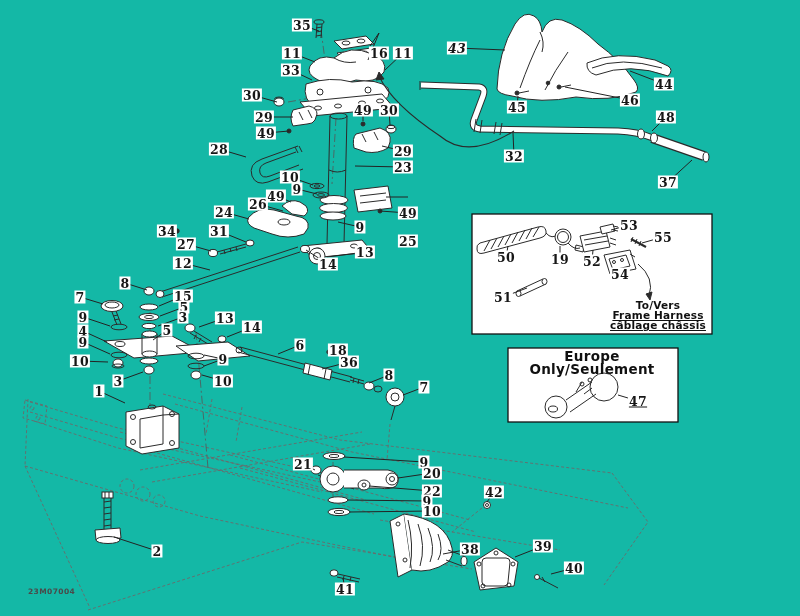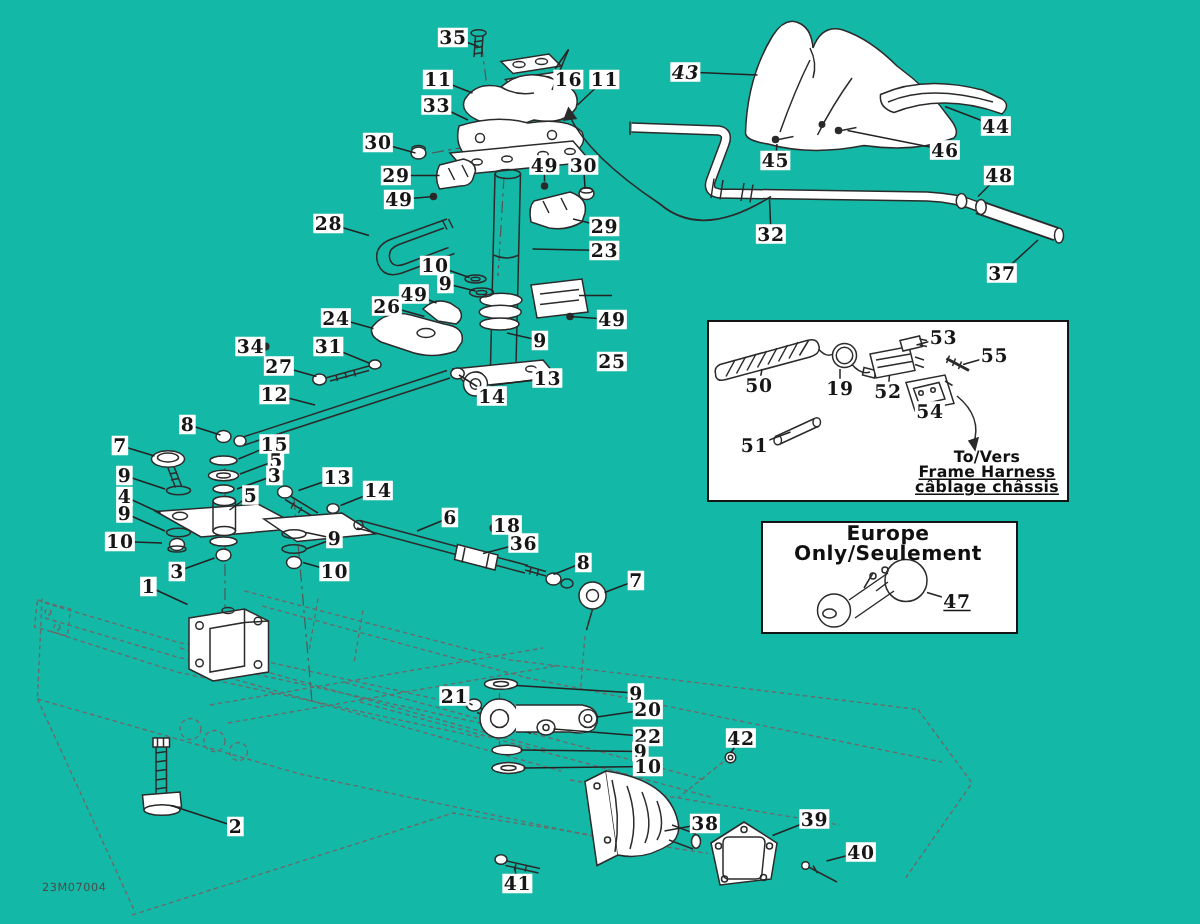--- a/index.html
+++ b/index.html
@@ -9,21 +9,21 @@
   #leaders{pointer-events:none;}
   #leaders line{stroke:#232323;stroke-width:1;}
   #callout-layer{position:absolute;left:0;top:0;width:100%;height:100%;pointer-events:none;}
   .callout{position:absolute;transform:translate(-50%,-50%);
            font-family:"DejaVu Serif",serif;font-weight:bold;font-size:12.5px;color:#161616;
            background:#fff;padding:0 1px;line-height:13px;letter-spacing:.4px;}
   .note{position:absolute;transform:translateX(-50%);text-align:center;color:#101010;}
   .harness-note{font-size:10.5px;font-weight:bold;line-height:10px;letter-spacing:.2px;}
   .harness-note .u{text-decoration:underline;}
   .europe-note{font-size:13.5px;font-weight:bold;line-height:12.5px;letter-spacing:.3px;}
-  .code{position:absolute;font-size:7.5px;color:#4a4a4a;letter-spacing:.4px;}
+  .code{position:absolute;font-size:7.5px;color:#4a4a4a;letter-spacing:.4px;font-weight:bold;}
   .artline{stroke:#2b2b2b;fill:none;stroke-width:1;}
 </style>
 </head>
 <body>
 
 <div class="stage">
 
   <svg id="art" width="800" height="616" viewBox="0 0 800 616">
 
     <g stroke="#6a6a6a" fill="none" stroke-width="0.9" stroke-dasharray="3 2.2">

